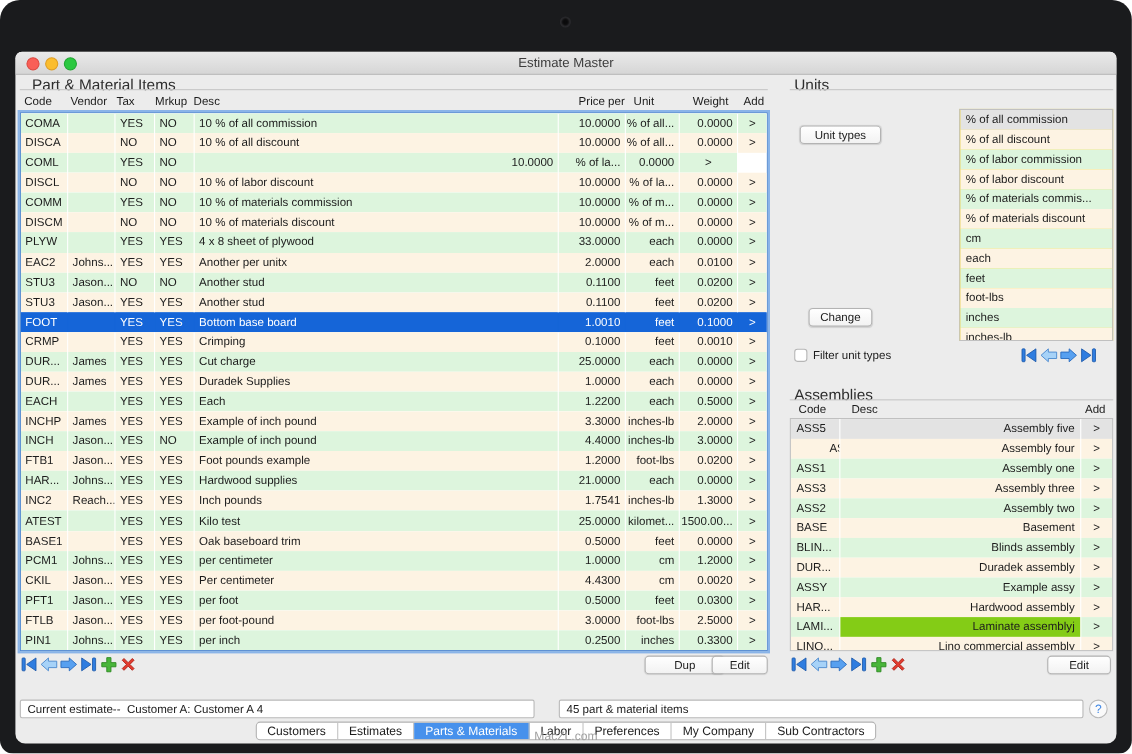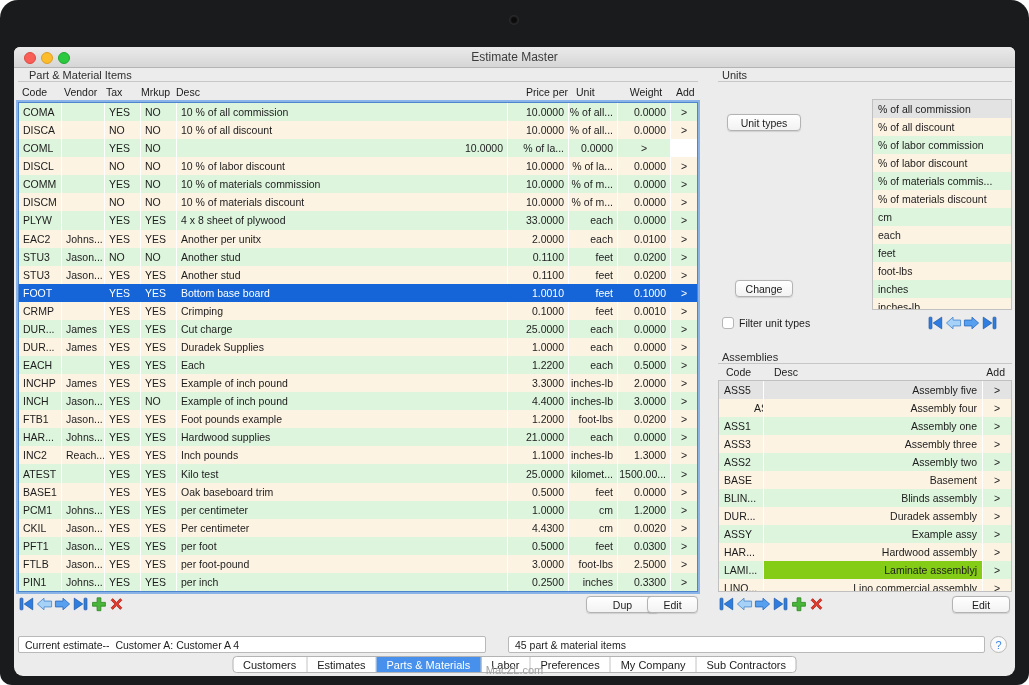--- a/index.html
+++ b/index.html
@@ -6,21 +6,21 @@
   *{box-sizing:border-box;}
   .bezel{position:relative;width:1029px;height:685px;background:#1a1b1d;border-radius:18px 18px 12px 12px;overflow:hidden;font-family:"Liberation Sans",sans-serif;}
   .camera{position:absolute;left:510px;top:16px;width:8px;height:8px;border-radius:50%;background:#0b0b0c;box-shadow:inset 0 0 2px #4a4a4e,0 0 0 1px #2a2a2d;}
   .window{position:absolute;left:14px;top:33px;width:1001px;height:629px;background:#ececec;border-radius:6px 6px 9px 9px;overflow:hidden;margin-top:14px;}
   .titlebar{position:absolute;left:0;top:0;width:100%;height:21px;background:linear-gradient(#eaeaea,#d6d6d6);border-bottom:1px solid #b4b4b4;}
   .tl{position:absolute;top:5px;width:12px;height:12px;border-radius:50%;cursor:pointer;}
   .tl.red{left:10px;background:#f95f57;border:0.5px solid #dd4a42;}
   .tl.yellow{left:27px;background:#fbbd2e;border:0.5px solid #df9e24;}
   .tl.green{left:44px;background:#2bc840;border:0.5px solid #22a733;}
   .title{position:absolute;left:0;right:0;top:3px;text-align:center;font-size:12px;color:#3c3c3c;}
-  .grouplabel{position:absolute;font-size:11px;color:#2e2e2e;}
+  .grouplabel{position:absolute;font-size:14px;color:#2e2e2e;}
   .gline{position:absolute;height:1px;background:#c7c7c7;}
   .cols{grid-template-columns:42px 42px 35px 35px 1fr 60px 48px 52px 26px;}
   .parts-header{position:absolute;left:4px;top:36px;width:680px;height:18px;display:grid;align-items:center;font-size:10.5px;color:#1c1c1c;}
   .parts-header span{padding:0 4px;}
   .parts-body{position:absolute;left:4px;top:55px;width:680px;height:490px;border:1px solid #4d86cf;box-shadow:0 0 0 2px #8ab4e8;background:#fff;display:grid;grid-template-rows:repeat(27,1fr);overflow:hidden;}
   .prow{display:grid;column-gap:1px;align-items:stretch;font-size:10.5px;color:#1c1c1c;background:#fff;cursor:default;}
   .prow>span{display:flex;align-items:center;padding:0 4px;overflow:hidden;white-space:nowrap;}
   .prow.green>span{background:#ddf5dd;}
   .prow.cream>span{background:#fdf3e3;}
   .prow.sel{background:#1565d8;}
@@ -290,21 +290,21 @@
           <span class="num">each</span>
           <span class="num">0.0000</span>
           <span class="ctr">&gt;</span>
         </div>
         <div class="prow cols cream">
           <span>INC2</span>
           <span>Reach...</span>
           <span>YES</span>
           <span>YES</span>
           <span>Inch pounds</span>
-          <span class="num">1.1000</span>
+          <span class="num">1.7541</span>
           <span class="num">inches-lb</span>
           <span class="num">1.3000</span>
           <span class="ctr">&gt;</span>
         </div>
         <div class="prow cols green">
           <span>ATEST</span>
           <span></span>
           <span>YES</span>
           <span>YES</span>
           <span>Kilo test</span>

